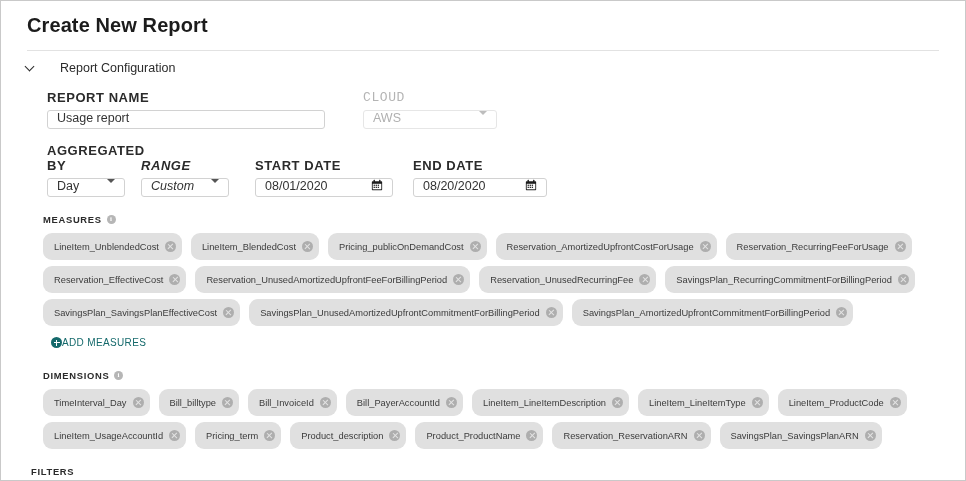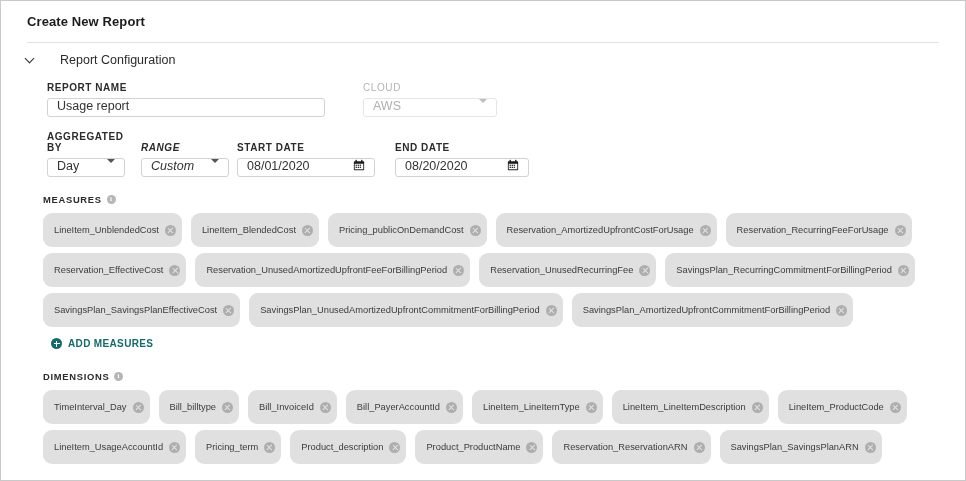--- a/index.html
+++ b/index.html
@@ -16,21 +16,21 @@
     width: 966px;
     height: 481px;
     box-sizing: border-box;
     background: #ffffff;
     border: 1px solid #c9c9c9;
     overflow: hidden;
   }
 
   
   .page-title {
-    font-size: 13px;
+    font-size: 20px;
     font-weight: bold;
     color: #1c1c1c;
     padding: 13px 0 0 26px;
     letter-spacing: 0.1px;
   }
   .title-divider {
     margin: 13px 26px 0 26px;
     border-top: 1px solid #e2e2e2;
   }
 
@@ -59,28 +59,28 @@
     width: 6px; height: 6px;
     border-right: 1.6px solid #2b2b2b;
     border-bottom: 1.6px solid #2b2b2b;
   }
   .chev.down::after { transform: rotate(45deg); top: 0px; left: 1px;}
 
   
   .form-body { padding: 0 0 0 46px; }
 
   .field-label {
-    font-size: 10px;
+    font-size: 13px;
     font-weight: bold;
     letter-spacing: 0.55px;
     color: #2b2b2b;
     text-transform: uppercase;
     margin-bottom: 5px;
   }
-  .field-label.disabled { color: #b4b4b4; font-weight: normal; letter-spacing: .6px;}
+  .field-label.disabled { color: #b4b4b4; font-weight: normal; letter-spacing: .6px; font-family: Liberation Mono, monospace;}
 
   .input-box {
     box-sizing: border-box;
     height: 19px;
     border: 1px solid #d2d2d2;
     border-radius: 3px;
     background: #fff;
     display: flex;
     align-items: flex-start;
     padding: 0 9px;
@@ -103,21 +103,21 @@
   }
   .caret.light { border-top-color: #bdbdbd; }
 
   .row1 { display: flex; align-items: flex-end; gap: 0; padding-top: 15px; }
   .row2 { display: flex; align-items: flex-end; padding-top: 14px; }
 
   .w-reportname { width: 278px; }
   .w-cloud { width: 134px; margin-left: 38px; }
   .w-agg { width: 78px; }
   .w-range { width: 88px; margin-left: 16px; font-style: italic; }
-  .w-start { width: 138px; margin-left: 8px; }
+  .w-start { width: 138px; margin-left: 26px; }
   .w-end { width: 134px; margin-left: 20px; }
 
   
   .cal-icon { width: 12px; height: 12px; flex: none; }
 
   
   .group { padding: 17px 0 0 42px; }
   .group-label {
     display: flex;
     align-items: center;
@@ -145,21 +145,21 @@
     display: flex;
     flex-wrap: wrap;
     gap: 6px 9px;
     max-width: 888px;
     align-items: center;
   }
   .chip {
     display: inline-flex;
     align-items: center;
     gap: 6px;
-    height: 34px;
+    height: 27px;
     padding: 0 6px 0 11px;
     border-radius: 9px;
     background: #e0e0e0;
     color: #3b3b3b;
     font-size: 9.3px;
     white-space: nowrap;
     cursor: default;
   }
   .chip-x {
     width: 11px; height: 11px;
@@ -176,24 +176,23 @@
     width: 6.5px; height: 1.2px;
     background: #e4e4e4;
   }
   .chip-x::before { transform: rotate(45deg); }
   .chip-x::after  { transform: rotate(-45deg); }
 
   
   .add-btn {
     display: inline-flex;
     align-items: center;
-    gap: 6px;
     color: #14696b;
     font-size: 10px;
-    font-weight: bold;
+    font-weight: normal;
     letter-spacing: 0.35px;
     background: transparent;
     border: 1px solid transparent;
     border-radius: 2px;
     padding: 4px 7px;
     cursor: pointer;
     white-space: nowrap;
   }
   .add-btn.focused {
     border-color: #2f7fe0;
@@ -399,25 +398,25 @@
         </span>
         <span class="chip">
           <span>Bill_InvoiceId</span>
           <span class="chip-x"></span>
         </span>
         <span class="chip">
           <span>Bill_PayerAccountId</span>
           <span class="chip-x"></span>
         </span>
         <span class="chip">
+          <span>LineItem_LineItemDescription</span>
+          <span class="chip-x"></span>
+        </span>
+        <span class="chip">
           <span>LineItem_LineItemType</span>
-          <span class="chip-x"></span>
-        </span>
-        <span class="chip">
-          <span>LineItem_LineItemDescription</span>
           <span class="chip-x"></span>
         </span>
         <span class="chip">
           <span>LineItem_ProductCode</span>
           <span class="chip-x"></span>
         </span>
         <span class="chip">
           <span>LineItem_UsageAccountId</span>
           <span class="chip-x"></span>
         </span>

